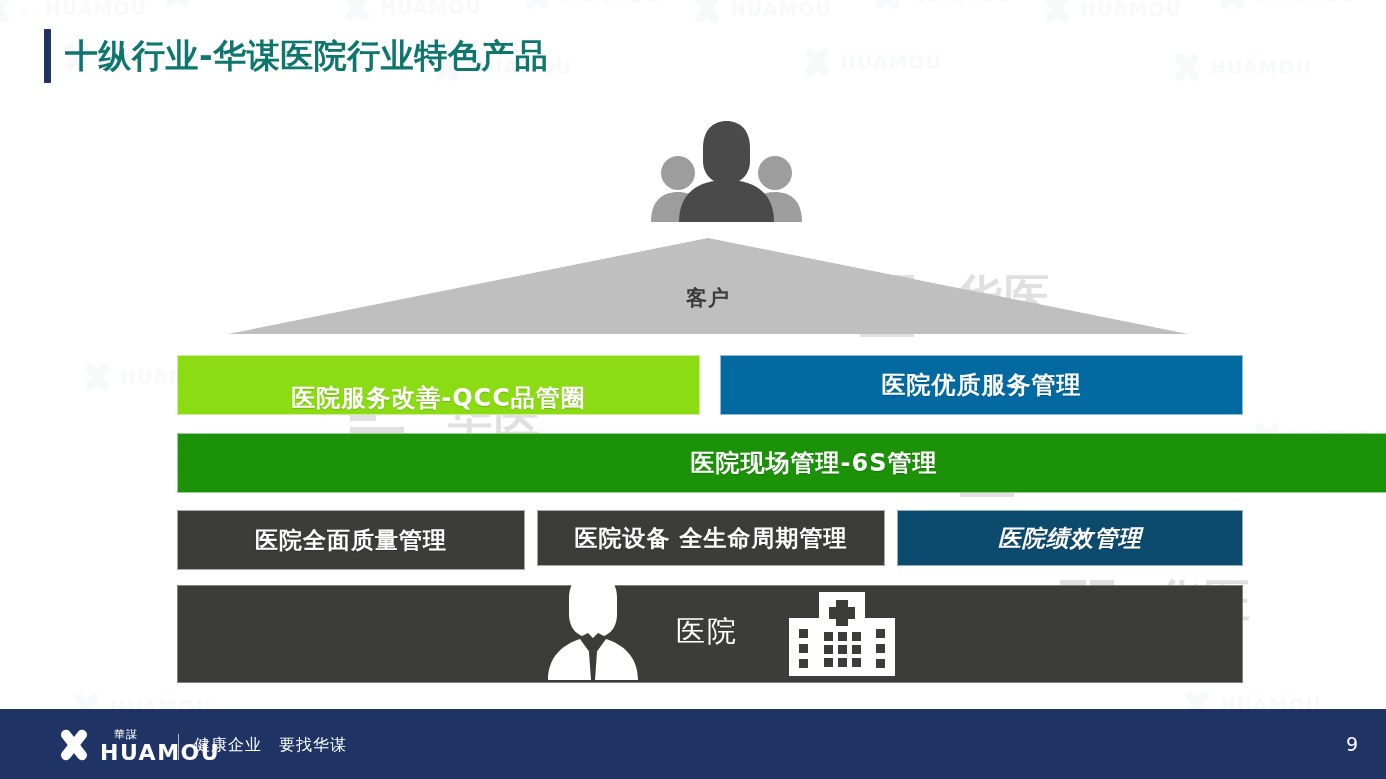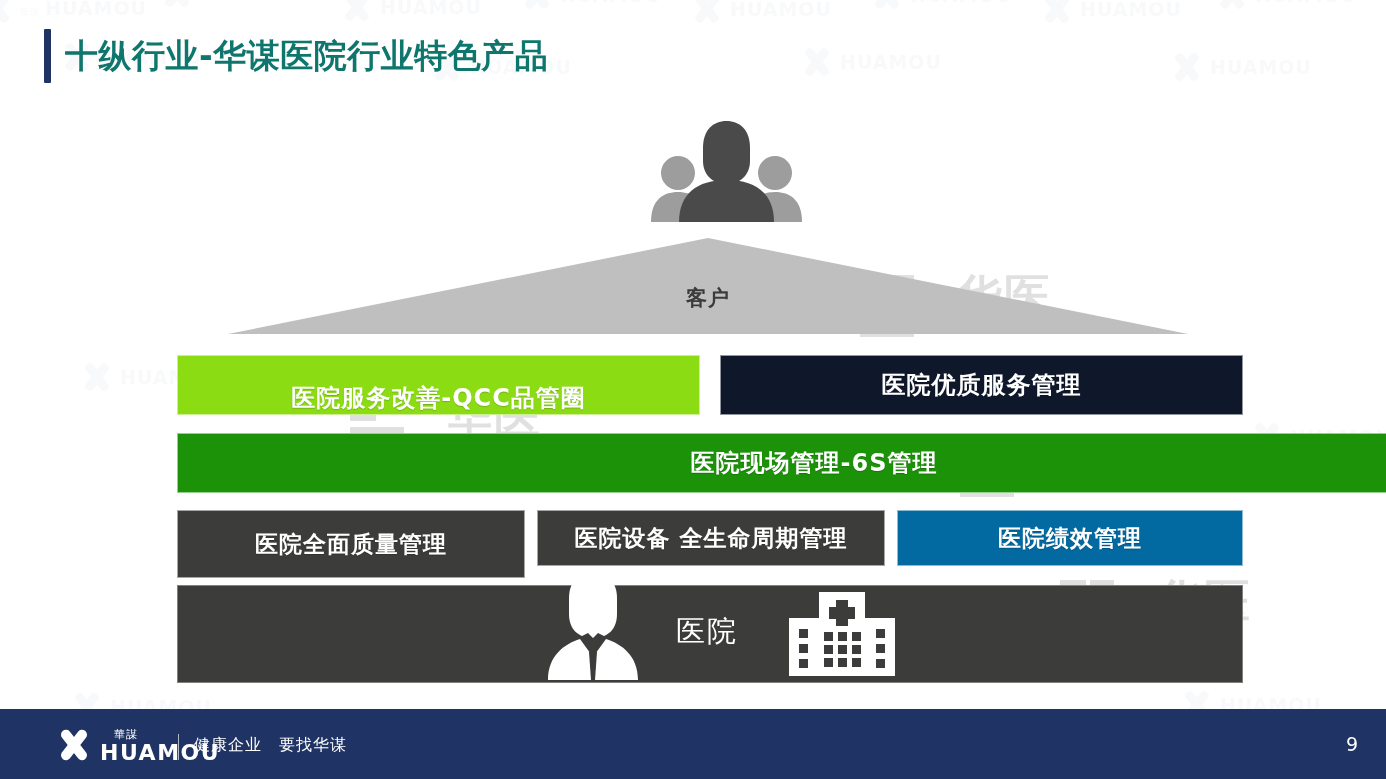--- a/index.html
+++ b/index.html
@@ -433,35 +433,35 @@
   </div>
 
   <div class="triangle">
     <div class="tri-shape"></div>
     <div class="tri-label">客户</div>
   </div>
 
   <div class="band" style="left:177px; top:355px; width:523px; height:60px; background:#8CDC14;align-items:flex-end;">
     <span class="lbl">医院服务改善-QCC品管圈</span>
   </div>
-  <div class="band" style="left:720px; top:355px; width:523px; height:60px; background:#0f172a;">
+  <div class="band" style="left:720px; top:355px; width:523px; height:60px; background:#0369a1;">
     <span class="lbl">医院优质服务管理</span>
   </div>
 
   <div class="band" style="left:177px; top:433px; width:1274px; height:60px; background:#1C9209;">
     <span class="lbl">医院现场管理-6S管理</span>
   </div>
 
-  <div class="band dark" style="left:177px; top:510px; width:348px; height:68px; background:#3C3C3A;">
+  <div class="band dark" style="left:177px; top:510px; width:348px; height:60px; background:#3C3C3A;">
     <span class="lbl">医院全面质量管理</span>
   </div>
   <div class="band dark" style="left:537px; top:510px; width:348px; height:56px; background:#3C3C3A;">
     <span class="lbl">医院设备 全生命周期管理</span>
   </div>
-  <div class="band dark" style="left:897px; top:510px; width:346px; height:56px; background:#0369a1;">
+  <div class="band dark" style="left:897px; top:510px; width:346px; height:56px; background:#0c4a6e;font-style:italic;">
     <span class="lbl">医院绩效管理</span>
   </div>
 
   <div class="base-box"></div>
 
   <div class="doctor-icon">
     <svg viewBox="0 0 110 108" width="110" height="108" aria-hidden="true">
       <path d="M31 26 C31 10 40 2 55 2 C70 2 79 10 79 26 L79 42 C79 57 70 66 55 66 C40 66 31 57 31 42 Z" fill="#ffffff"></path>
       <path d="M10 108 C10 84 26 72 42 67 L55 85 L68 67 C84 72 100 84 100 108 Z" fill="#ffffff"></path>
       <path d="M44 64 L55 80 L66 64 L60 61 L55 66 L50 61 Z" fill="#3c3c3a"></path>

